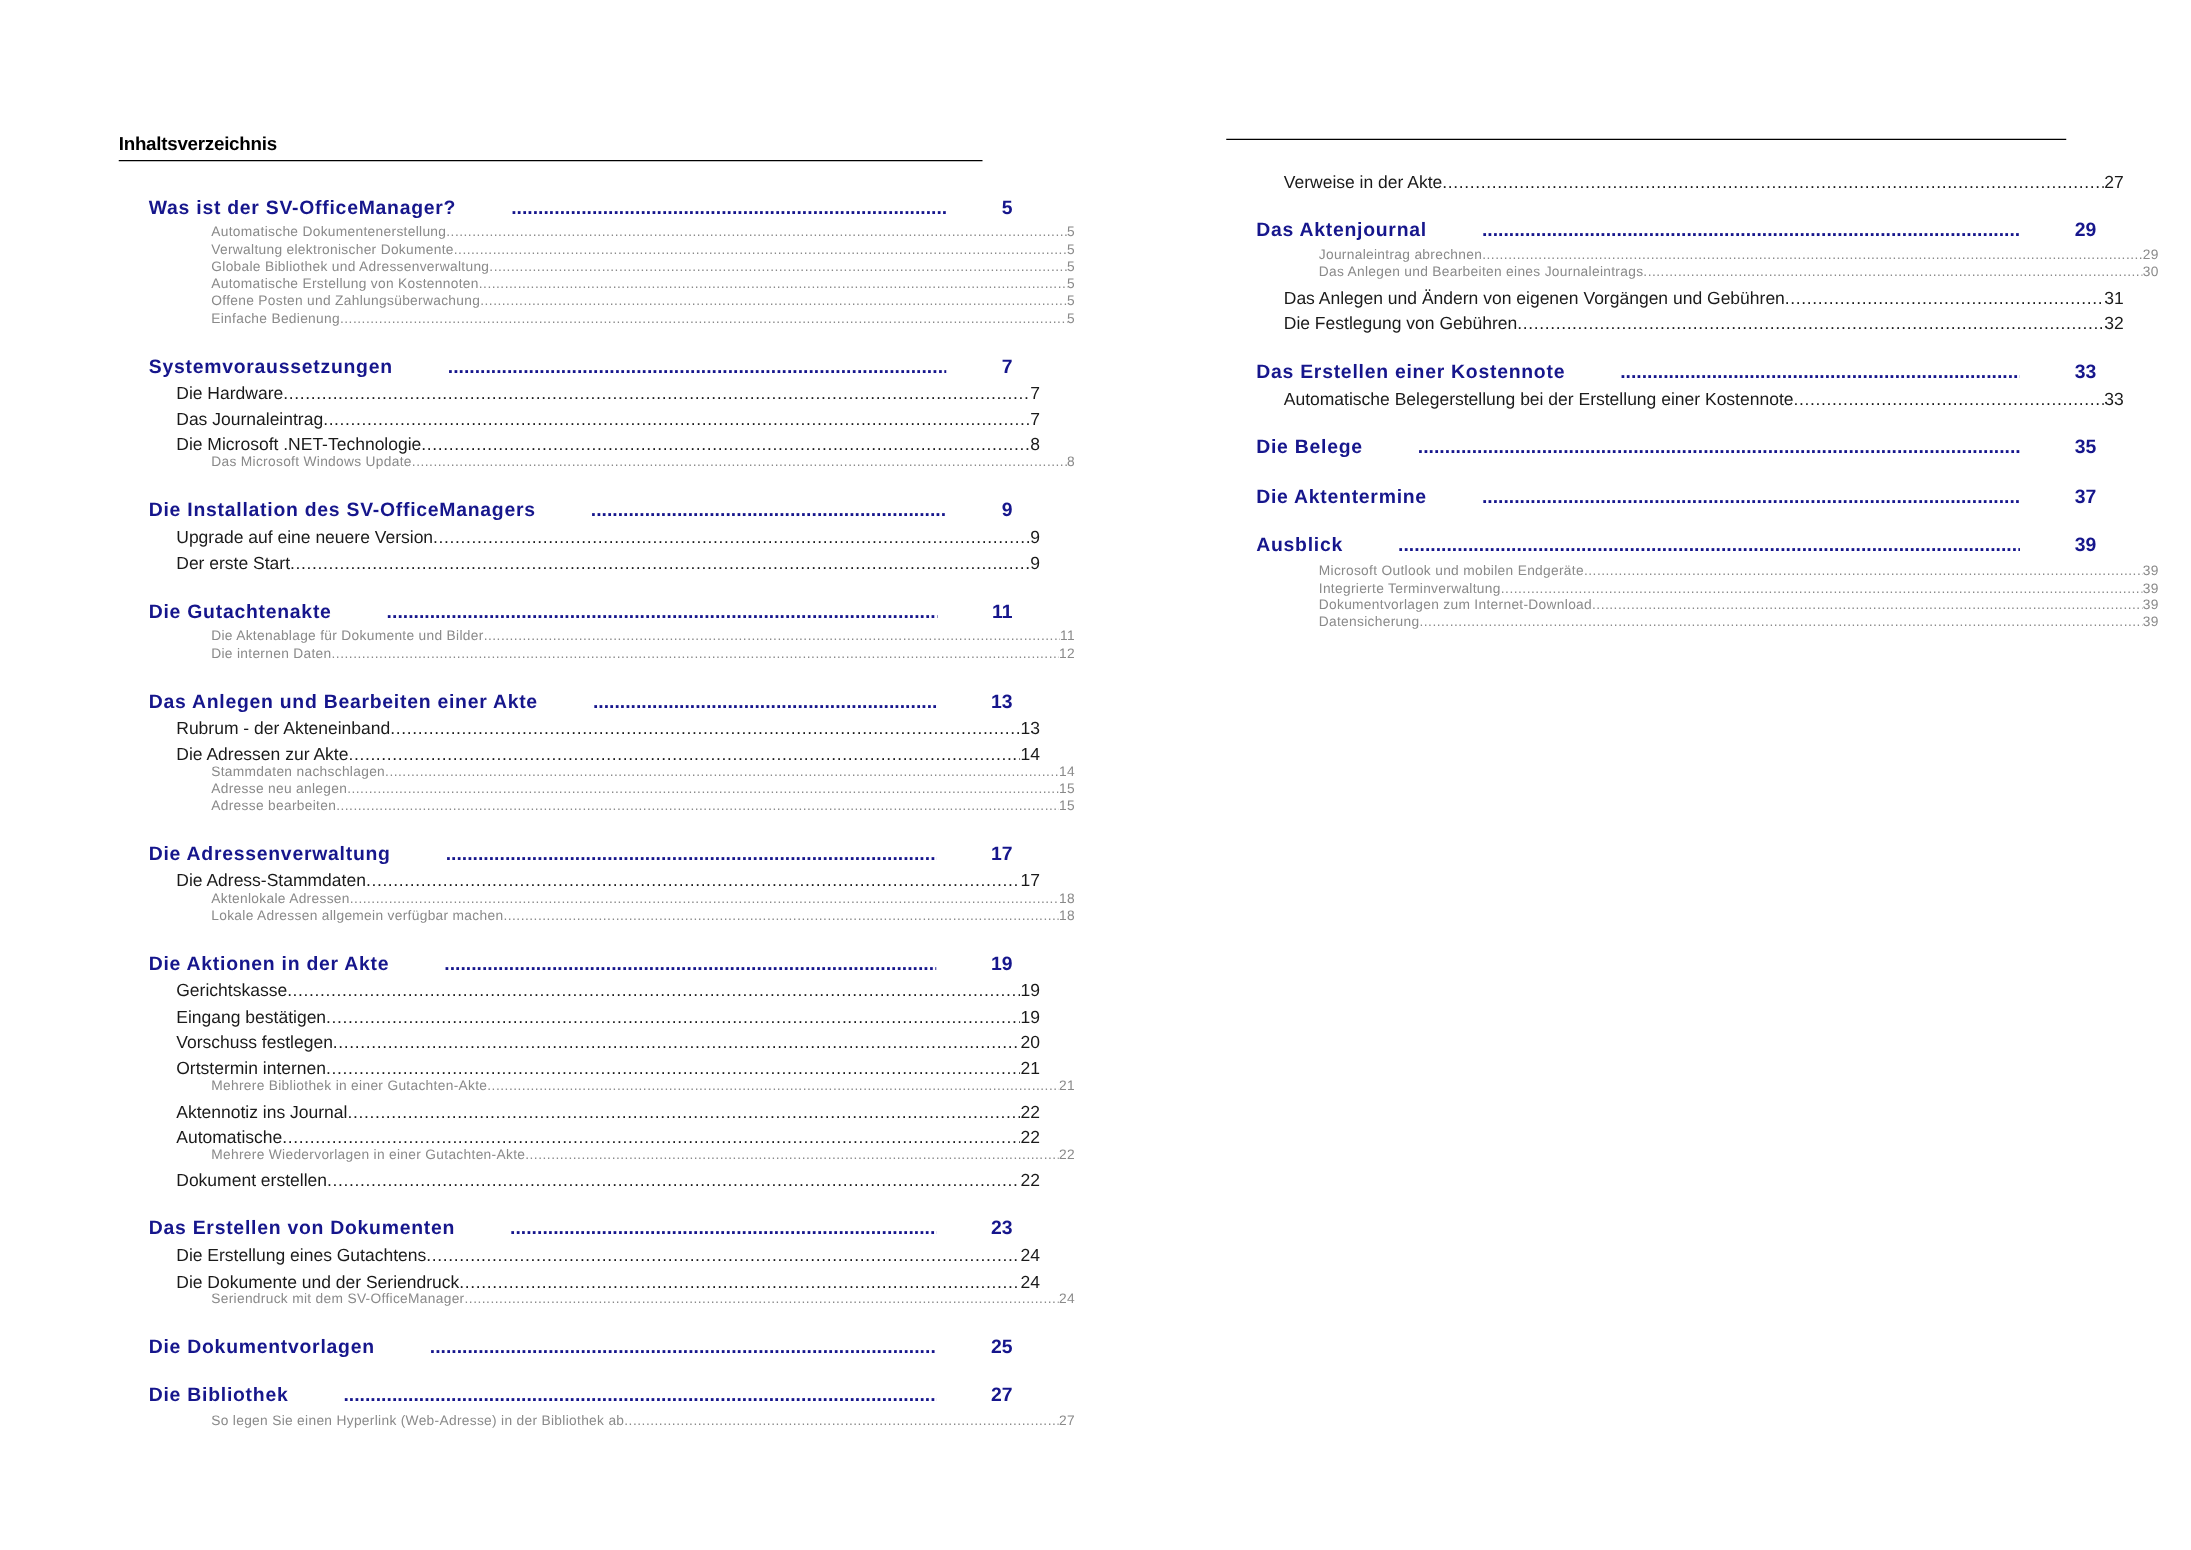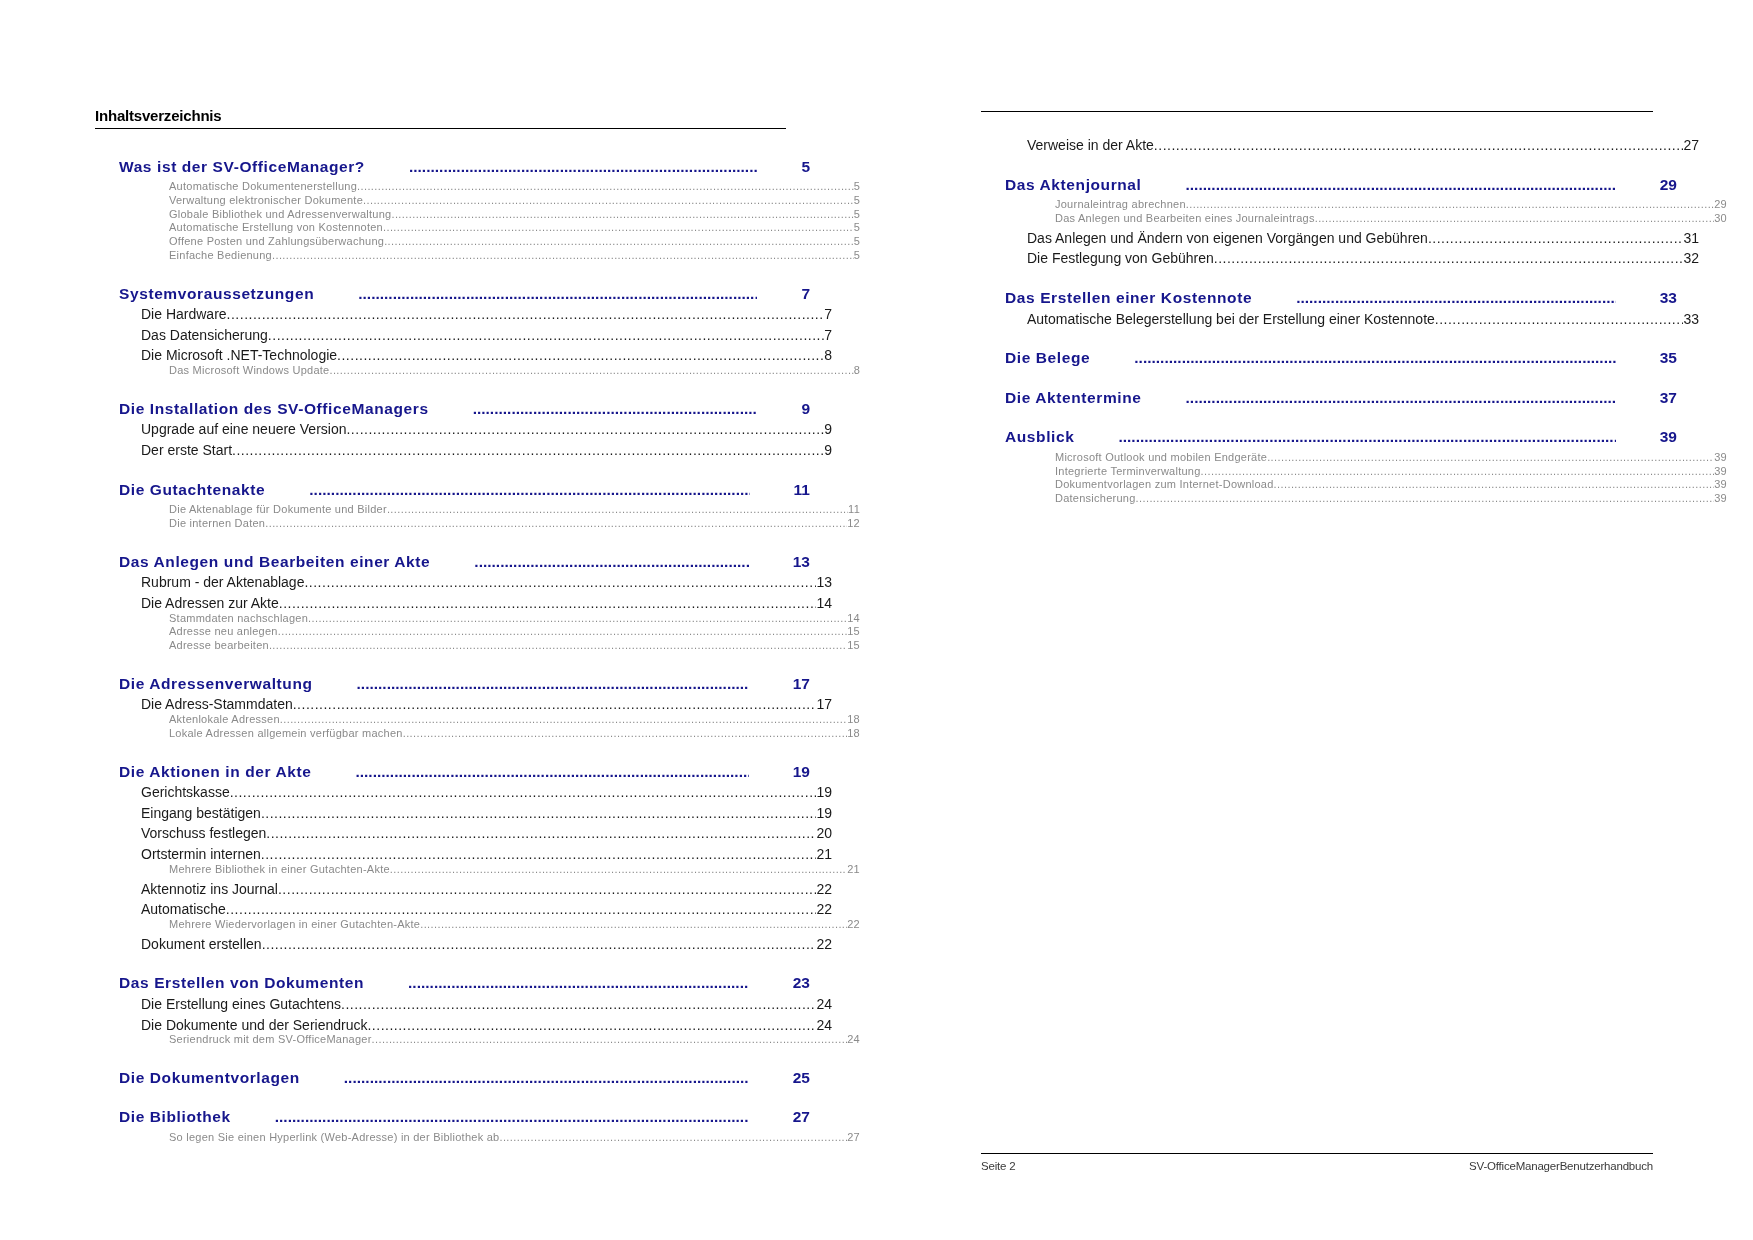--- a/index.html
+++ b/index.html
@@ -183,21 +183,21 @@
           <span class="label">Systemvoraussetzungen</span>
           <span class="leader">...............................................................................................................................................................................................................................................................................................................................................................................................................</span>
           <span class="pageno">7</span>
         </div>
         <div class="entry lvl2">
           <span class="label">Die Hardware</span>
           <span class="leader">...............................................................................................................................................................................................................................................................................................................................................................................................................</span>
           <span class="pageno">7</span>
         </div>
         <div class="entry lvl2">
-          <span class="label">Das Datensicherung</span>
+          <span class="label">Das Journaleintrag</span>
           <span class="leader">...............................................................................................................................................................................................................................................................................................................................................................................................................</span>
           <span class="pageno">7</span>
         </div>
         <div class="entry lvl2">
           <span class="label">Die Microsoft .NET-Technologie</span>
           <span class="leader">...............................................................................................................................................................................................................................................................................................................................................................................................................</span>
           <span class="pageno">8</span>
         </div>
         <div class="entry lvl3">
           <span class="label">Das Microsoft Windows Update</span>
@@ -233,21 +233,21 @@
           <span class="label">Die internen Daten</span>
           <span class="leader">...............................................................................................................................................................................................................................................................................................................................................................................................................</span>
           <span class="pageno">12</span>
         </div>
         <div class="entry lvl1">
           <span class="label">Das Anlegen und Bearbeiten einer Akte</span>
           <span class="leader">...............................................................................................................................................................................................................................................................................................................................................................................................................</span>
           <span class="pageno">13</span>
         </div>
         <div class="entry lvl2">
-          <span class="label">Rubrum - der Aktenablage</span>
+          <span class="label">Rubrum - der Akteneinband</span>
           <span class="leader">...............................................................................................................................................................................................................................................................................................................................................................................................................</span>
           <span class="pageno">13</span>
         </div>
         <div class="entry lvl2">
           <span class="label">Die Adressen zur Akte</span>
           <span class="leader">...............................................................................................................................................................................................................................................................................................................................................................................................................</span>
           <span class="pageno">14</span>
         </div>
         <div class="entry lvl3">
           <span class="label">Stammdaten nachschlagen</span>
@@ -448,23 +448,16 @@
           <span class="leader">...............................................................................................................................................................................................................................................................................................................................................................................................................</span>
           <span class="pageno">39</span>
         </div>
         <div class="entry lvl3">
           <span class="label">Datensicherung</span>
           <span class="leader">...............................................................................................................................................................................................................................................................................................................................................................................................................</span>
           <span class="pageno">39</span>
         </div>
       </div>
 
-    <div class="footer">
-      <div class="footer-rule"></div>
-      <div class="footer-row">
-        <span>Seite 2</span>
-        <span>SV-OfficeManagerBenutzerhandbuch</span>
-      </div>
-    </div>
 
   </div>
 
 </div>
 
 </body></html>

